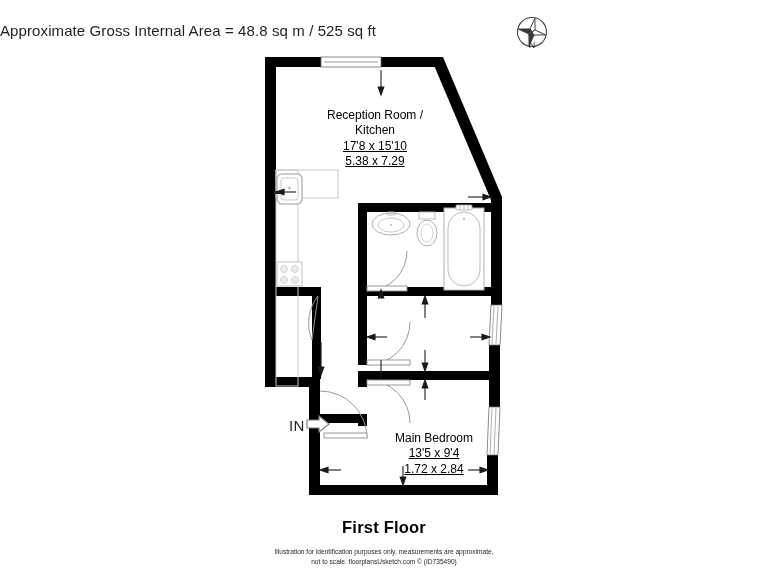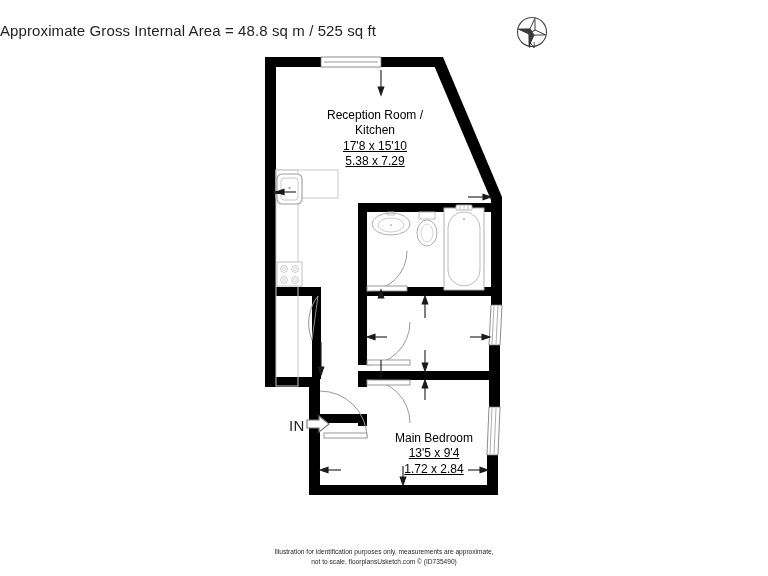--- a/index.html
+++ b/index.html
@@ -317,19 +317,20 @@
 
 
   <div class="room-label" style="left:376px; top:405px; width:116px;margin-top:26px;">
     <span class="rl-name">Main Bedroom</span>
     <span class="rl-dim">13'5 x 9'4</span>
     <span class="rl-dim">1.72 x 2.84</span>
   </div>
 
   <div class="in-label" style="left:289px; top:417px;">IN</div>
 
+  <div class="floor-title">First Floor</div>
 
   <div class="footer-note">
     <span>Illustration for identification purposes only, measurements are approximate,</span>
     <span>not to scale. floorplansUsketch.com © (ID735490)</span>
   </div>
 
 </div>
 
 </body></html>

